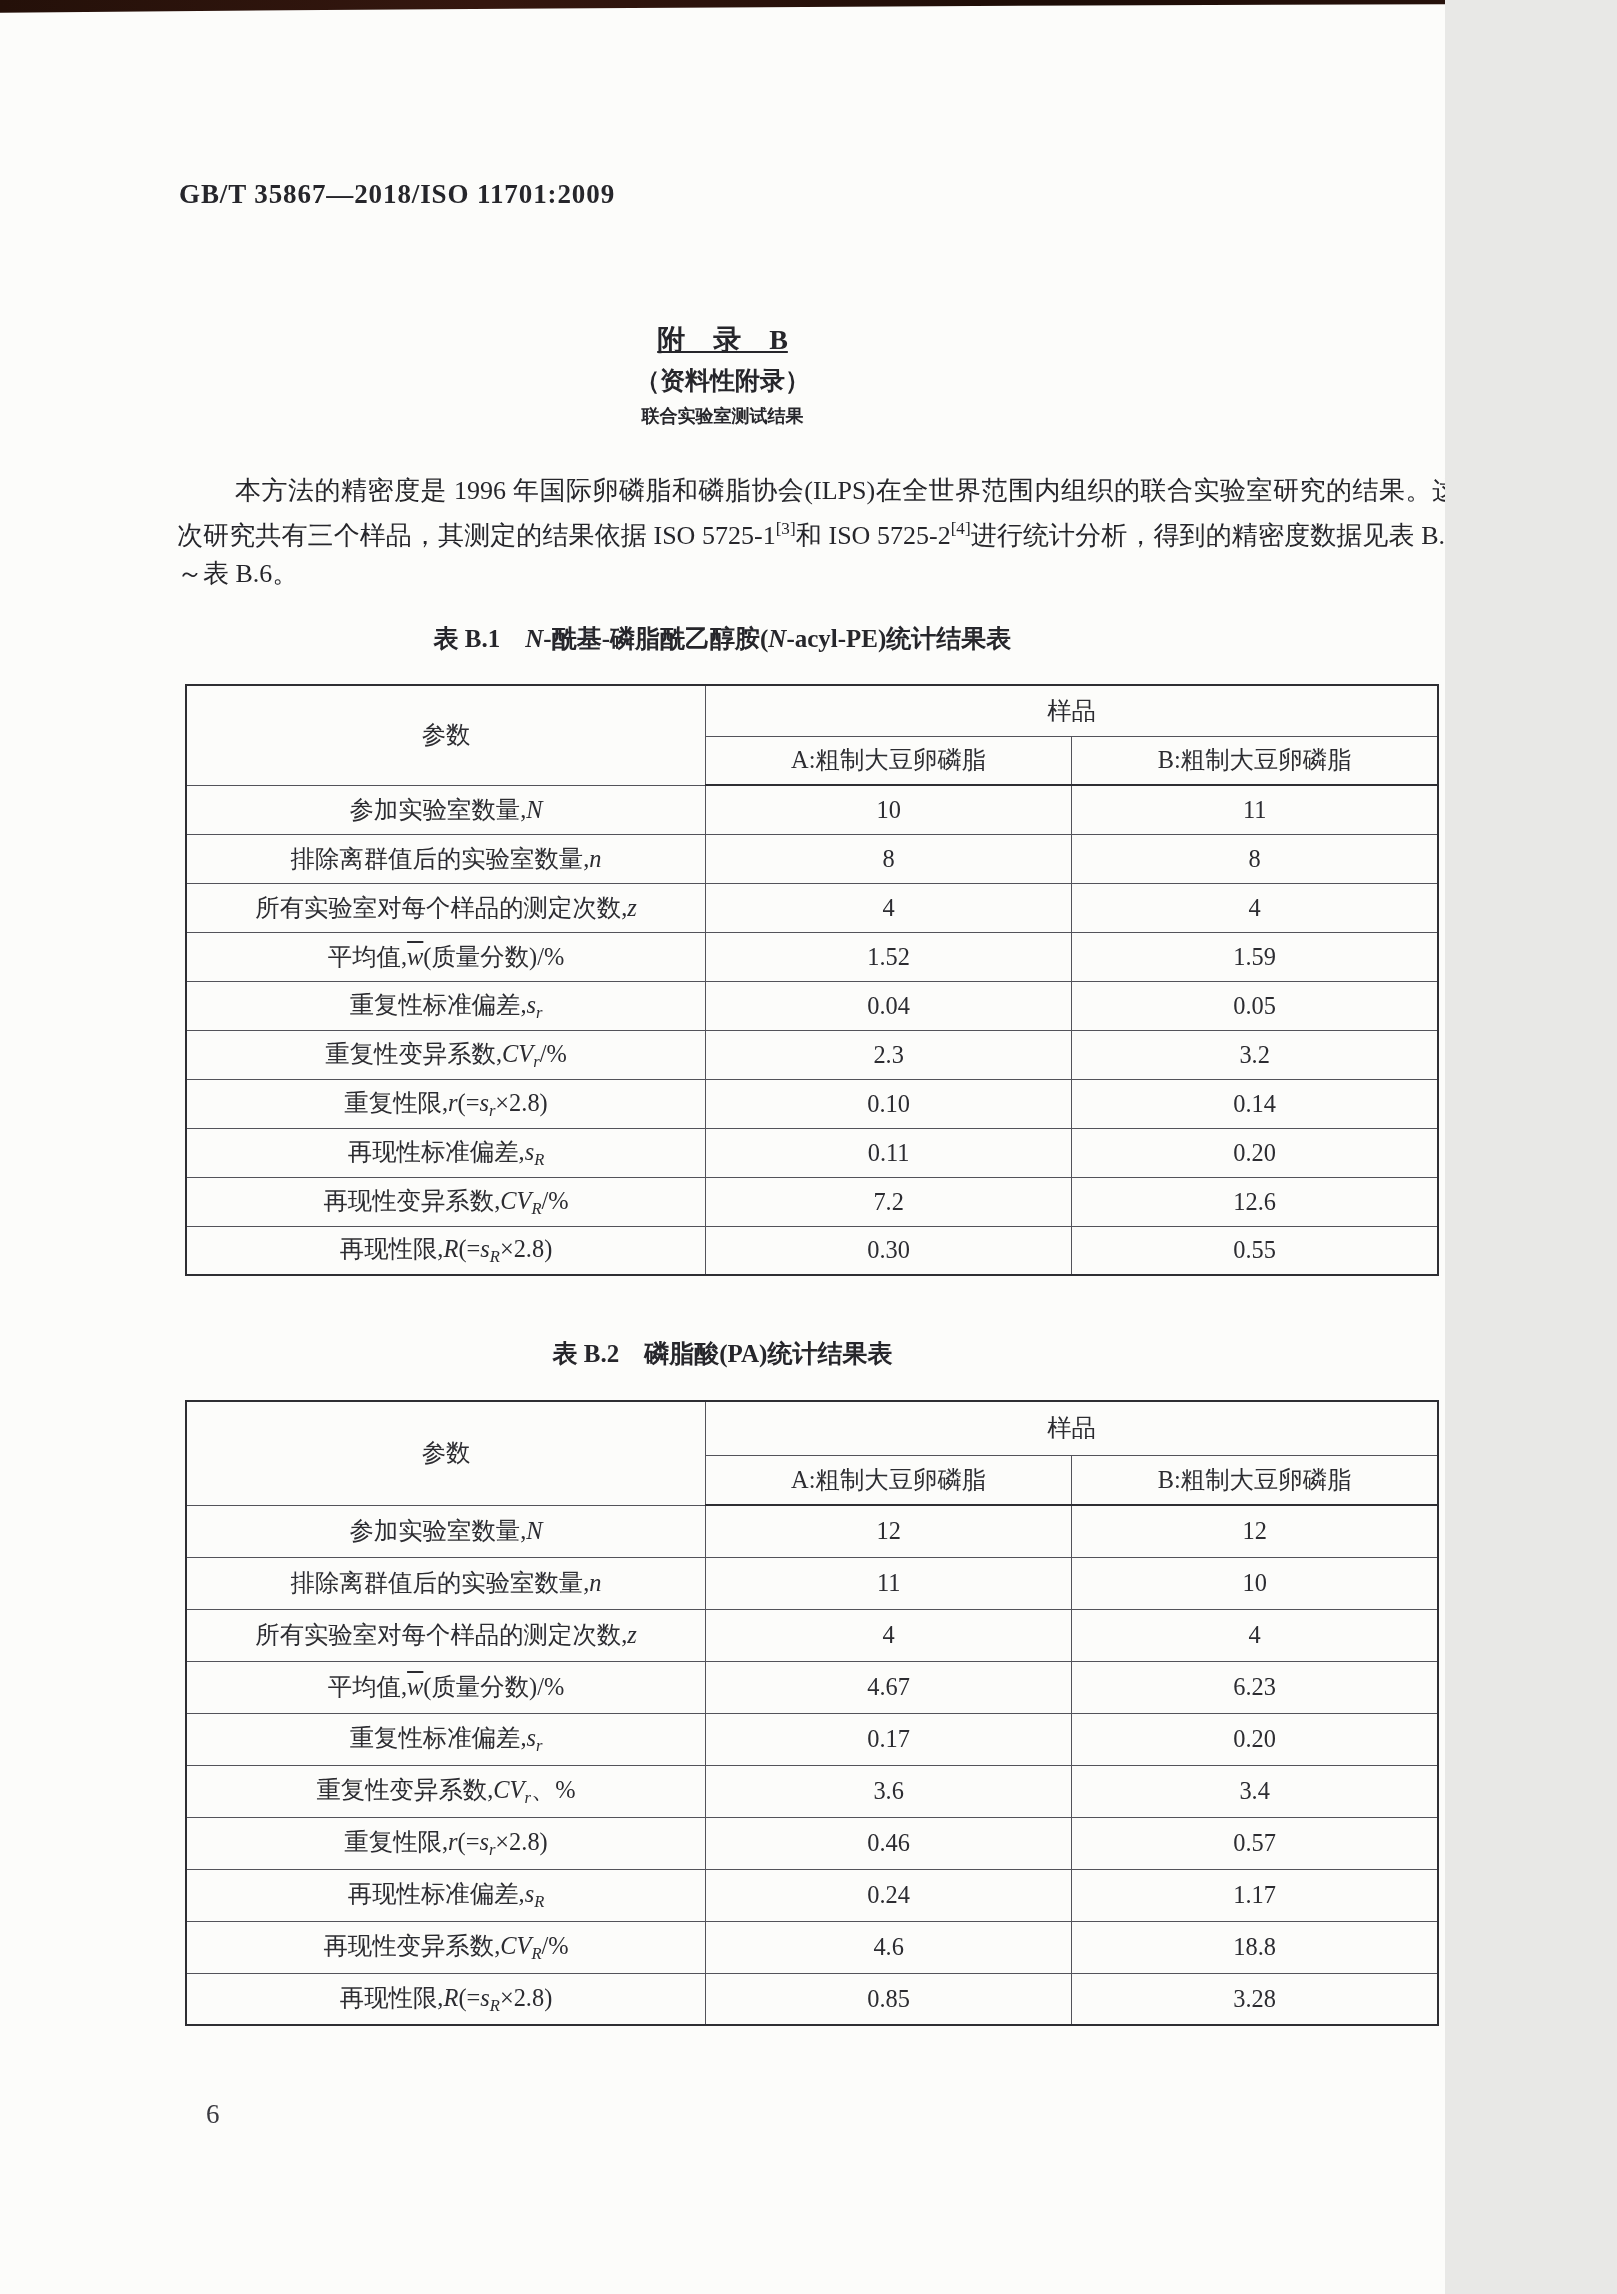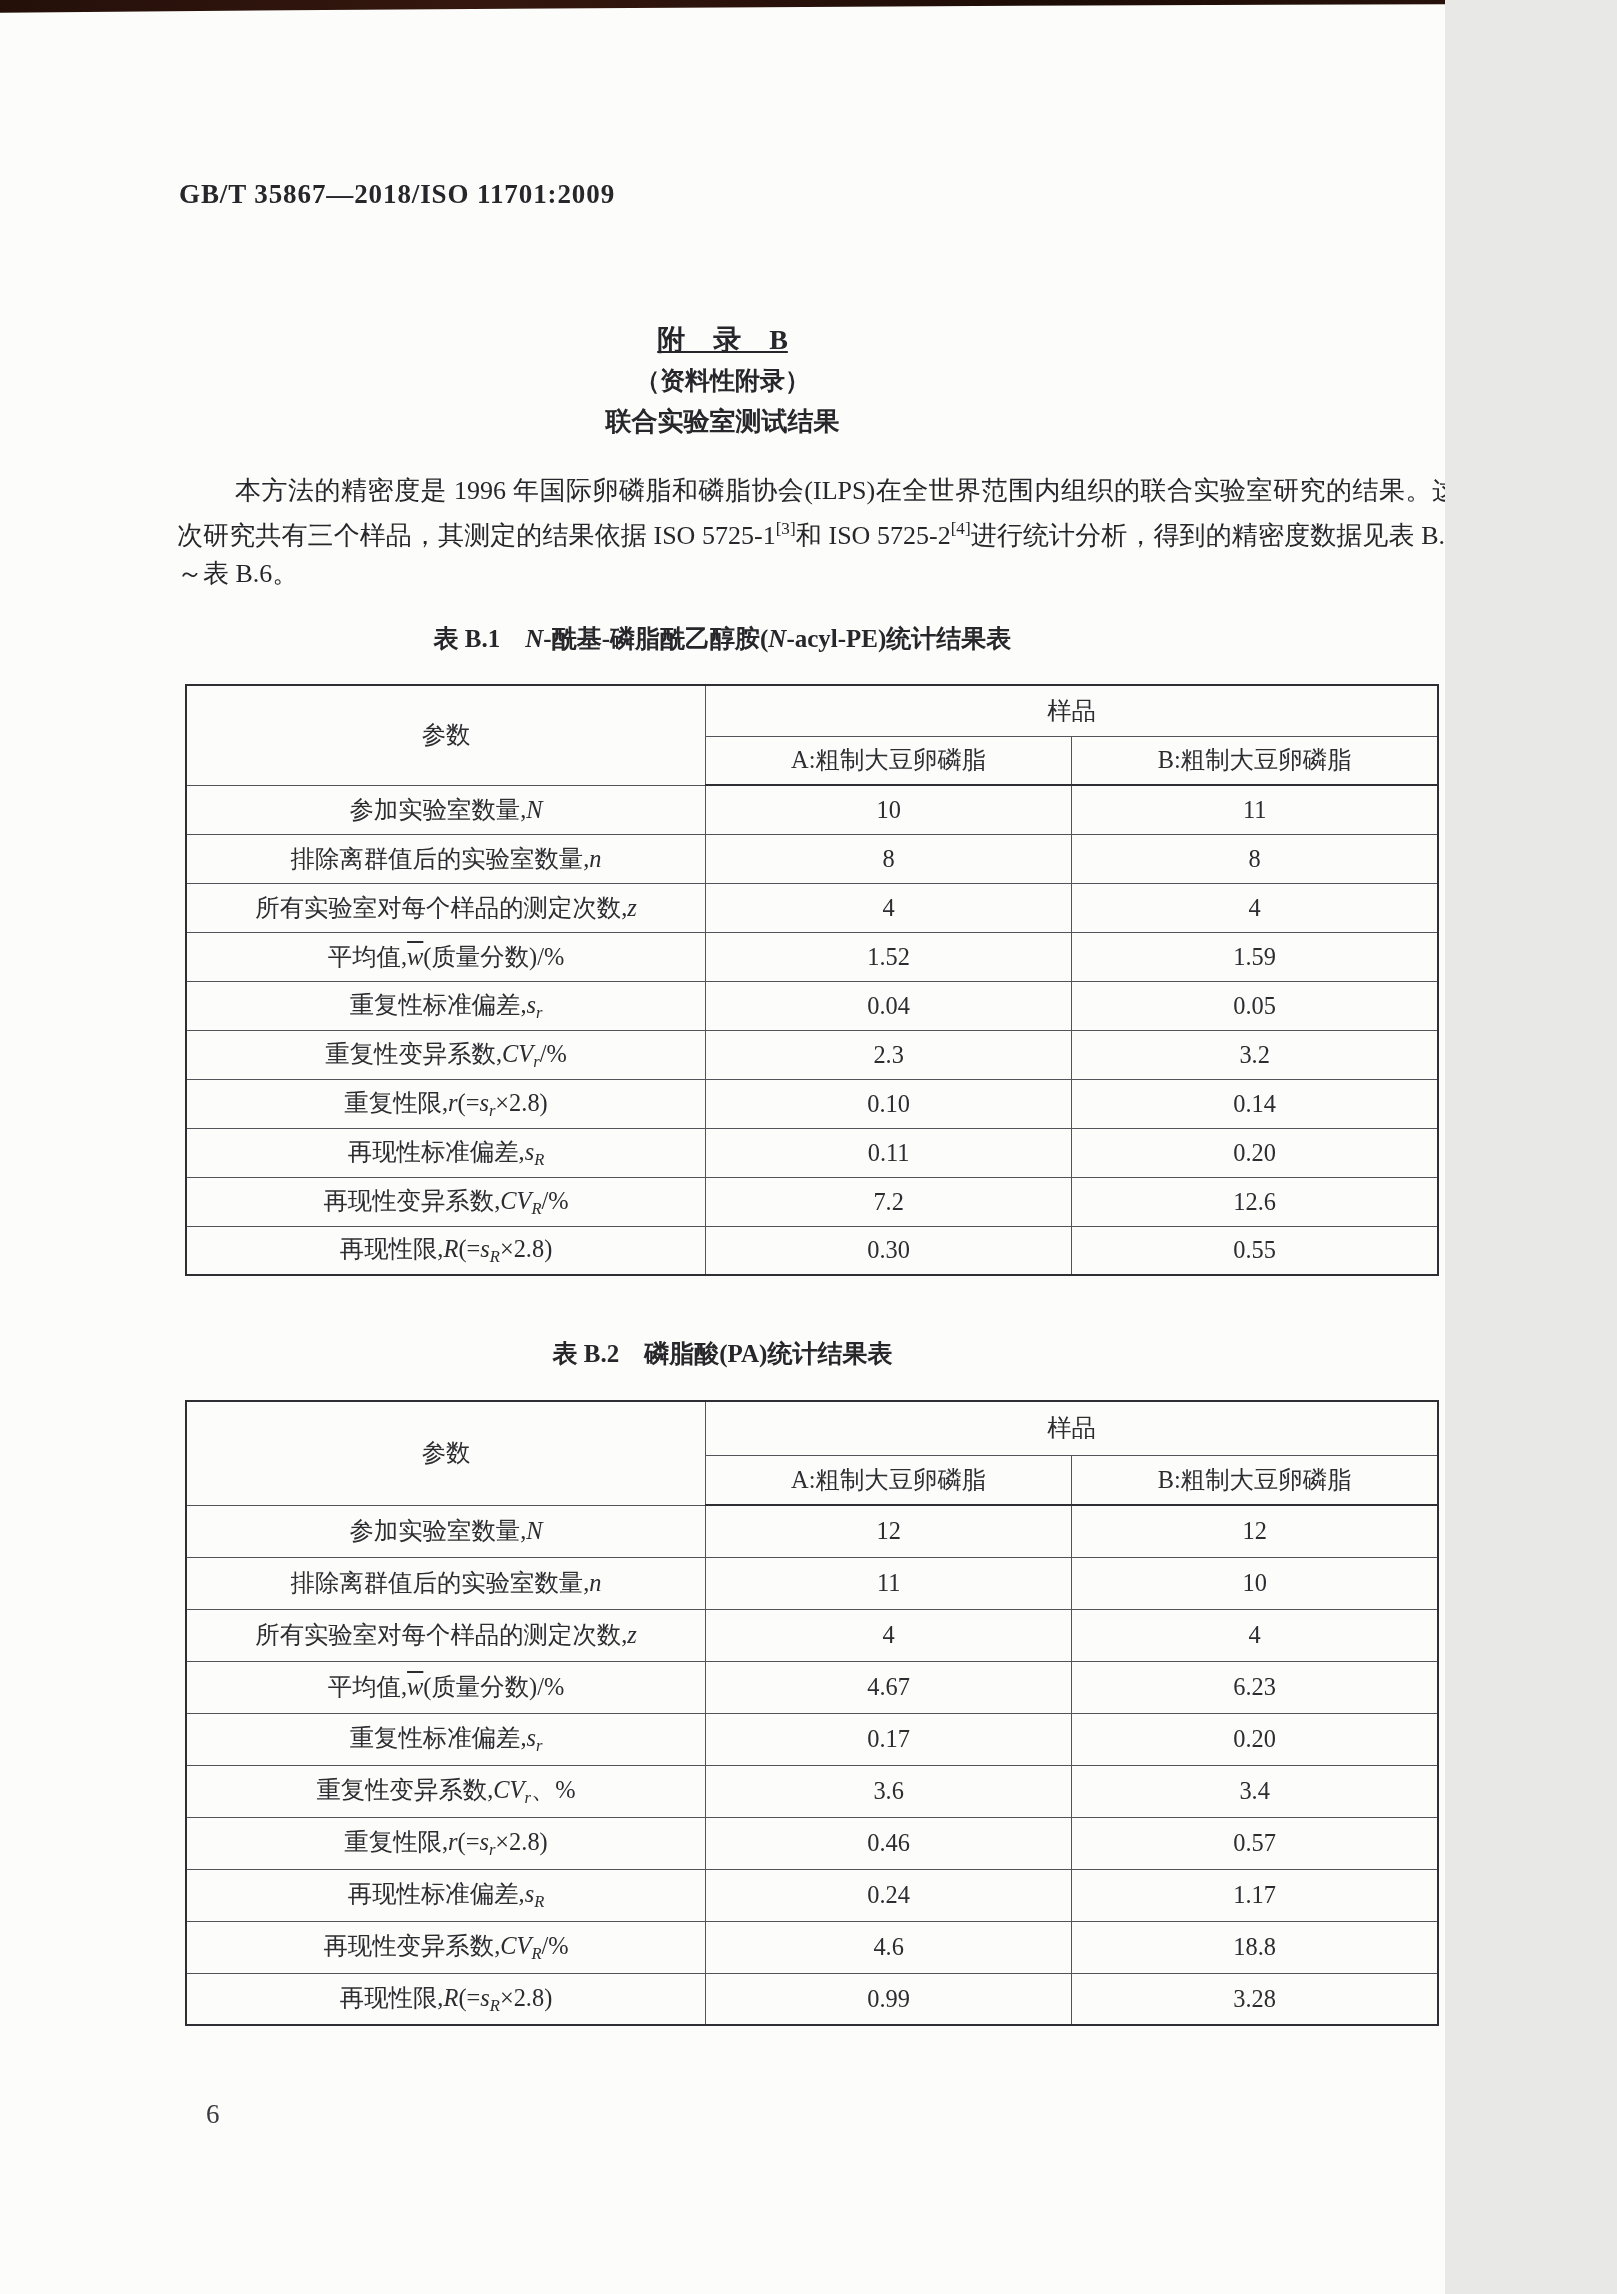--- a/index.html
+++ b/index.html
@@ -27,21 +27,21 @@
     position: absolute; left: 1607px; top: 729px; width: 9px; height: 4.5px;
     background: #6a6a6a; border-radius: 1.8px;
   }
   .doc-header {
     position: absolute; left: 179px; top: 179px;
     font-size: 27px; font-weight: 700; letter-spacing: 0.9px;
   }
   .centered { position: absolute; left: 0; width: 100%; text-align: center; }
   .app-title   { top: 321px; font-size: 28px; font-weight: 700; text-decoration: underline; }
   .app-subtitle{ top: 364px; font-size: 25px; font-weight: 700; }
-  .app-heading { top: 404px; font-size: 26px; font-weight: 700; }
+  .app-heading { top: 404px; font-size: 18px; font-weight: 700; }
   .intro {
     position: absolute; left: 177px; top: 472px; width: 1281px;
     font-size: 26px; line-height: 38px; text-align: justify; text-indent: 58px;
   }
   .caption { font-size: 25px; font-weight: 700; }
   .caption-1 { top: 622px; }
   .caption-2 { top: 1337px; }
   
   table.stat {
     position: absolute; left: 185px; width: 1254px;
@@ -221,21 +221,21 @@
           <td>0.24</td>
           <td>1.17</td>
         </tr>
       <tr>
           <td><span class="seg-t">再现性变异系数,</span><span class="seg-i">CV</span><span class="seg-sub">R</span><span class="seg-t">/%</span></td>
           <td>4.6</td>
           <td>18.8</td>
         </tr>
       <tr>
           <td><span class="seg-t">再现性限,</span><span class="seg-i">R</span><span class="seg-t">(=</span><span class="seg-i">s</span><span class="seg-sub">R</span><span class="seg-t">×2.8)</span></td>
-          <td>0.99</td>
+          <td>0.85</td>
           <td>3.28</td>
         </tr>
     </tbody>
   </table>
 
   <div class="page-num">6</div>
 
 </div>
 
 

